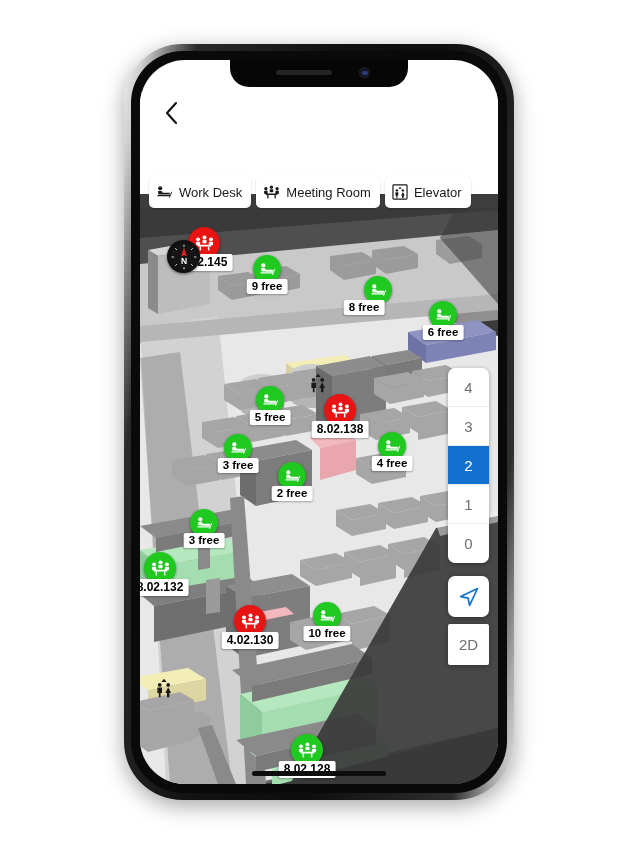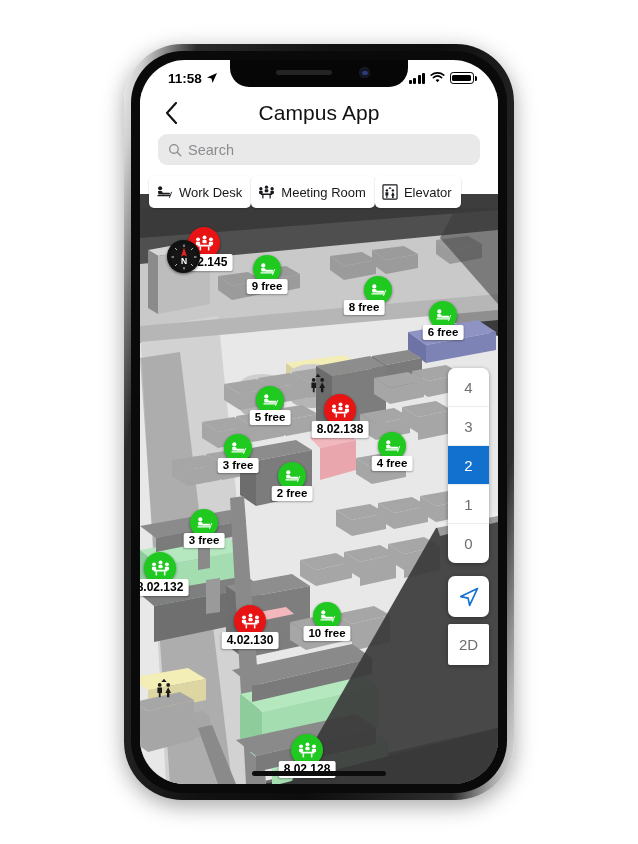--- a/index.html
+++ b/index.html
@@ -115,21 +115,21 @@
     display:flex; align-items:center; gap:6px;
     padding:0 10px;
     cursor:text;
   }
   #search-placeholder{ font-size:14.5px; color:#8c8c90; }
 
   
   #filter-bar{
     position:absolute; left:0; top:116px; width:100%; height:32px;
     z-index:40;
-    display:flex; align-items:stretch; 
+    display:flex; align-items:stretch; gap:5px;
     padding:0 9px;
     background:linear-gradient(#ffffff 0%,#ffffff 55%,#3d3d3d 55%,#3d3d3d 100%);
   }
   .chip{
     background:#fff; border-radius:5px;
     display:flex; align-items:center; gap:6px;
     padding:0 9px 0 7px;
     font-size:13px; color:#17191c; font-weight:500;
     white-space:nowrap;
     box-shadow:0 1px 2px rgba(0,0,0,.22);
@@ -231,63 +231,29 @@
   <div id="phone-outer"></div>
   <div id="phone-bezel"></div>
 
   <div id="screen">
 
     <div id="notch">
       <div class="speaker"></div>
       <div class="camera"></div>
     </div>
 
-    <div id="status-bar">
-      <div id="status-left">
-        <span>11:58</span>
-        <svg width="12" height="12" viewBox="0 0 24 24">
-          <path d="M22 2 L2 11 L11 13 L13 22 Z" fill="#000"></path>
-        </svg>
-      </div>
-      <div id="status-right">
-        <span class="sig-bars">
-            <i></i>
-            <i></i>
-            <i></i>
-            <i></i>
-          </span>
-        <svg width="15" height="12" viewBox="0 0 16 12">
-          <path d="M8 10.6 L5.9 8.1 A3.3 3.3 0 0 1 10.1 8.1 Z" fill="#000"></path>
-          <path d="M3.6 5.6 A6.9 6.9 0 0 1 12.4 5.6" stroke="#000" stroke-width="1.7" fill="none" stroke-linecap="round"></path>
-          <path d="M1.3 3 A10.4 10.4 0 0 1 14.7 3" stroke="#000" stroke-width="1.7" fill="none" stroke-linecap="round"></path>
-        </svg>
-        <span class="battery">
-            <span class="fill"></span>
-          </span>
-      </div>
-    </div>
 
     <div id="nav-bar">
       <div id="back-button">
         <svg width="13" height="22" viewBox="0 0 13 22">
           <path d="M11 1 L2 11 L11 21" stroke="#111" stroke-width="2.1" fill="none" stroke-linecap="round" stroke-linejoin="round"></path>
         </svg>
       </div>
-      <div id="nav-title">Campus App</div>
     </div>
 
-    <div id="search-wrap">
-      <div id="search-box">
-        <svg width="14" height="14" viewBox="0 0 16 16">
-          <circle cx="6.8" cy="6.8" r="4.9" stroke="#8c8c90" stroke-width="1.5" fill="none"></circle>
-          <path d="M10.5 10.5 L14.6 14.6" stroke="#8c8c90" stroke-width="1.5" stroke-linecap="round"></path>
-        </svg>
-        <span id="search-placeholder">Search</span>
-      </div>
-    </div>
 
     <div id="filter-bar">
 
       <div class="chip">
         <svg width="17" height="15" viewBox="0 0 22 20">
           <circle cx="5.2" cy="4.4" r="2.7" fill="#17191c"></circle>
           <path d="M2.2 8.3 Q5.2 6.6 8.0 8.7 L9.6 12.6 L3.0 12.6 Z" fill="#17191c"></path>
           <rect x="8.6" y="10.2" width="9.6" height="2.5" rx="0.6" fill="#17191c"></rect>
           <rect x="1.4" y="13.3" width="17.3" height="1.7" rx="0.6" fill="#17191c"></rect>
           <path d="M17.6 16.6 L20.4 9.6" stroke="#17191c" stroke-width="1.2" stroke-linecap="round"></path>

